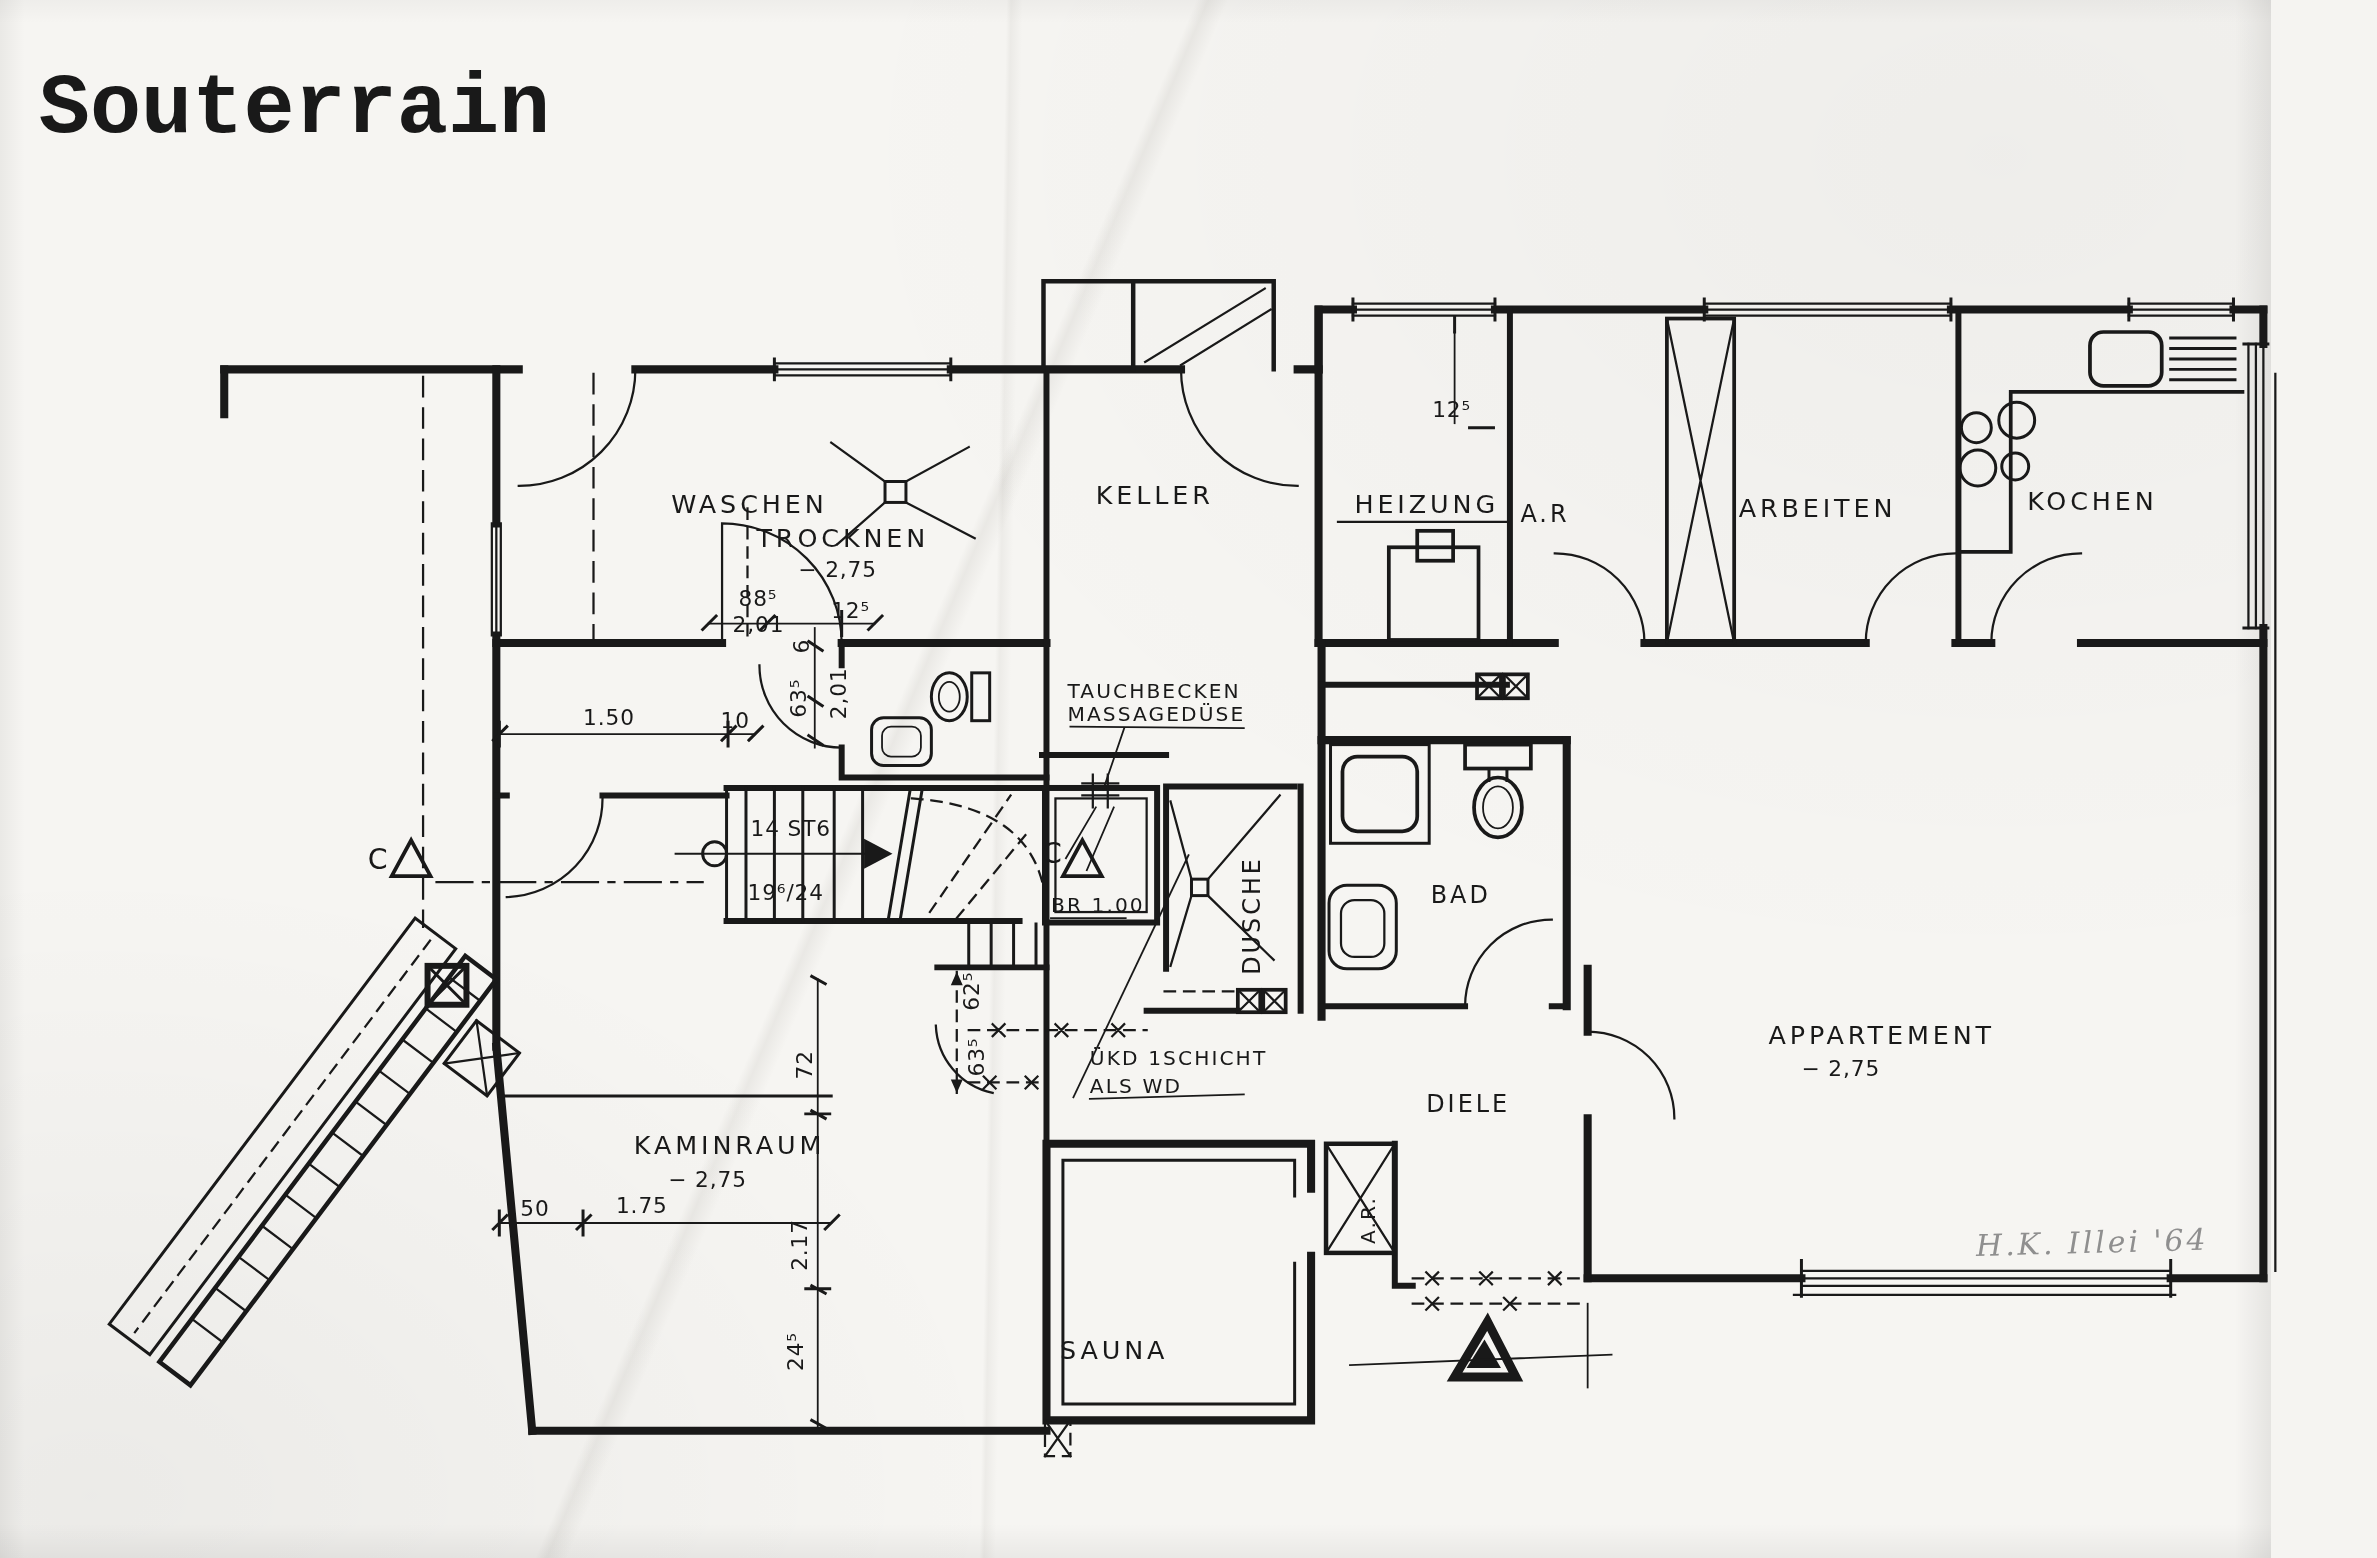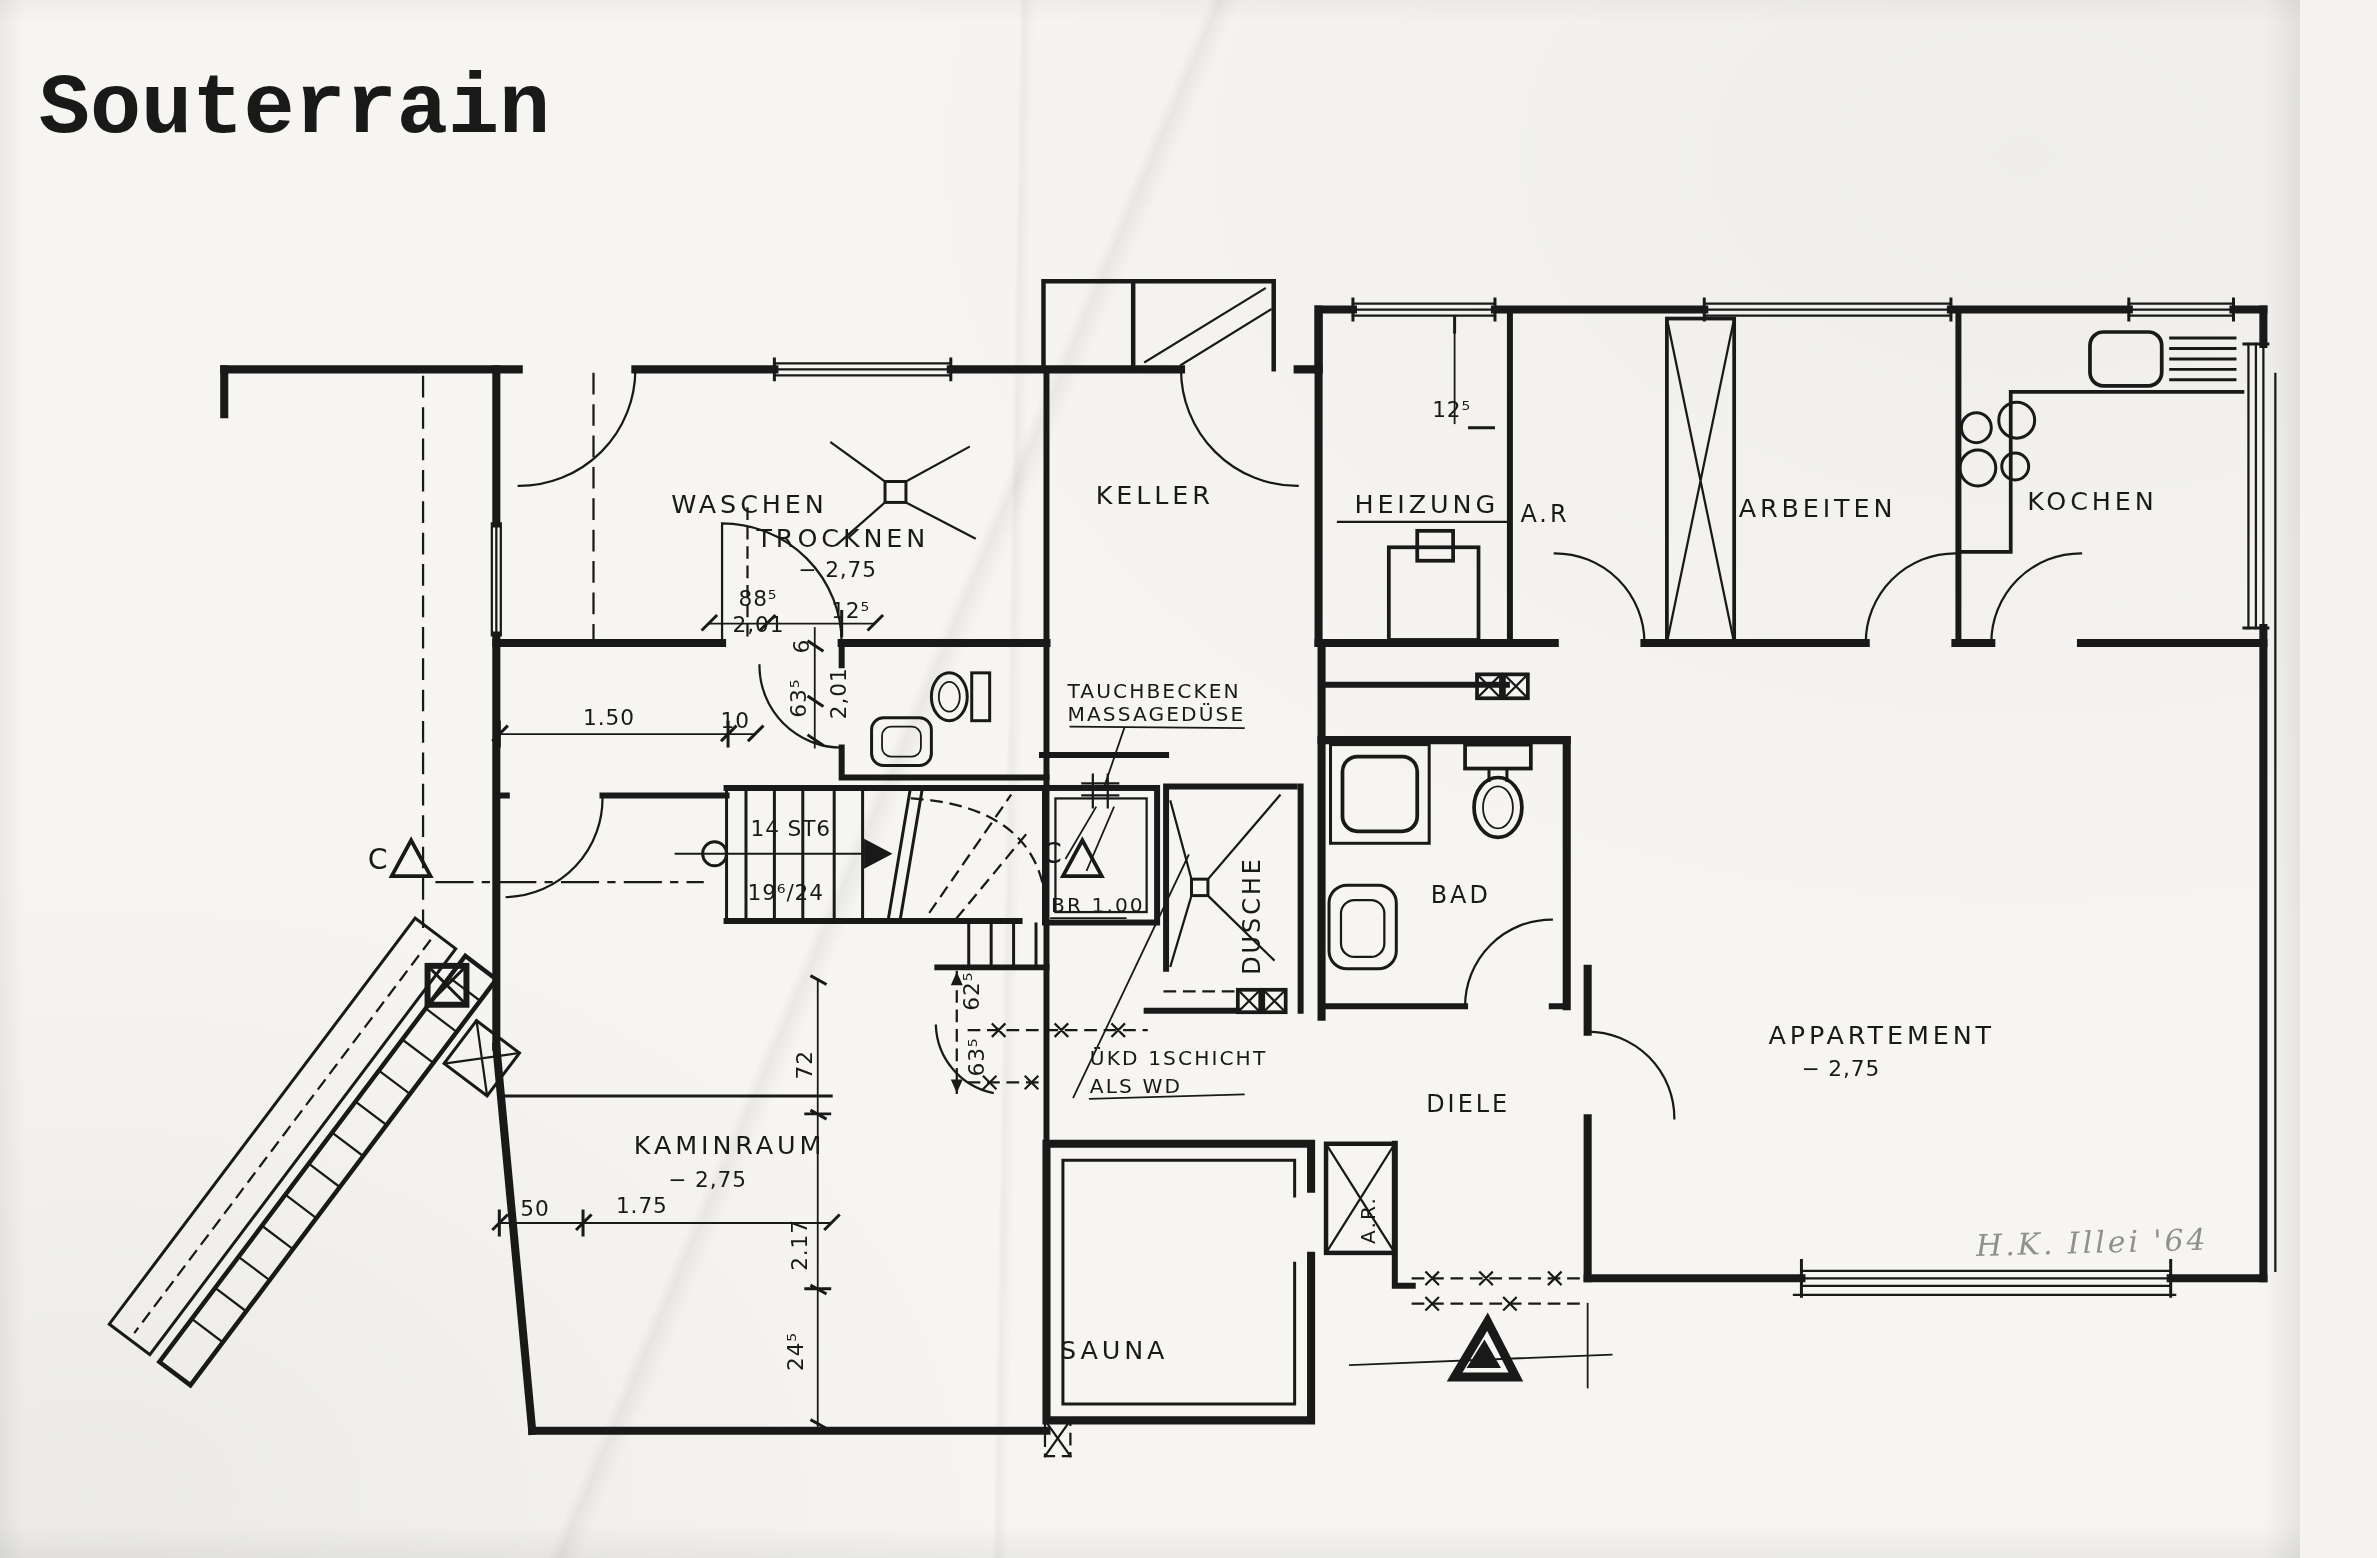--- a/index.html
+++ b/index.html
@@ -4,21 +4,20 @@
 <style>
   html,body{margin:0;padding:0;width:2377px;height:1558px;background:#f5f4f1;overflow:hidden;}
   #page{position:relative;width:2271px;height:1558px;background:#f6f5f2;
     background-image:
       radial-gradient(ellipse at 88% 10%, rgba(0,0,0,0.030), transparent 42%),
       radial-gradient(ellipse at 4% 96%, rgba(0,0,0,0.045), transparent 30%),
       linear-gradient(113deg, transparent 40.8%, rgba(110,105,95,0.09) 41.2%, transparent 41.9%),
       linear-gradient(91deg, transparent 43.8%, rgba(110,105,95,0.07) 44.0%, transparent 44.5%),
       linear-gradient(to right, rgba(0,0,0,0.05) 0%, transparent 1.1%, transparent 98.4%, rgba(0,0,0,0.07) 100%),
       linear-gradient(to bottom, rgba(0,0,0,0.03) 0%, transparent 1.5%, transparent 97.8%, rgba(0,0,0,0.05) 100%);
-    padding-left: 29px;
   }
   svg{position:absolute;left:0;top:0;}
   .ink{stroke:#191919;fill:none;stroke-linecap:square;}
   .w5{stroke-width:5.4;} .w4{stroke-width:4;} .w3{stroke-width:3;} .w25{stroke-width:2.5;}
   .w2{stroke-width:2;} .w15{stroke-width:1.5;} .w12{stroke-width:1.2;}
   .dash{stroke-dasharray:13 8;} .dashsm{stroke-dasharray:7 6;} .dashdot{stroke-dasharray:24 7 4 7;}
   text{fill:#191919;font-family:"DejaVu Sans",sans-serif;}
   .room{font-size:17px;letter-spacing:2.6px;}
   .room2{font-size:16px;letter-spacing:2px;}
   .ann{font-size:13.5px;letter-spacing:1.4px;}

